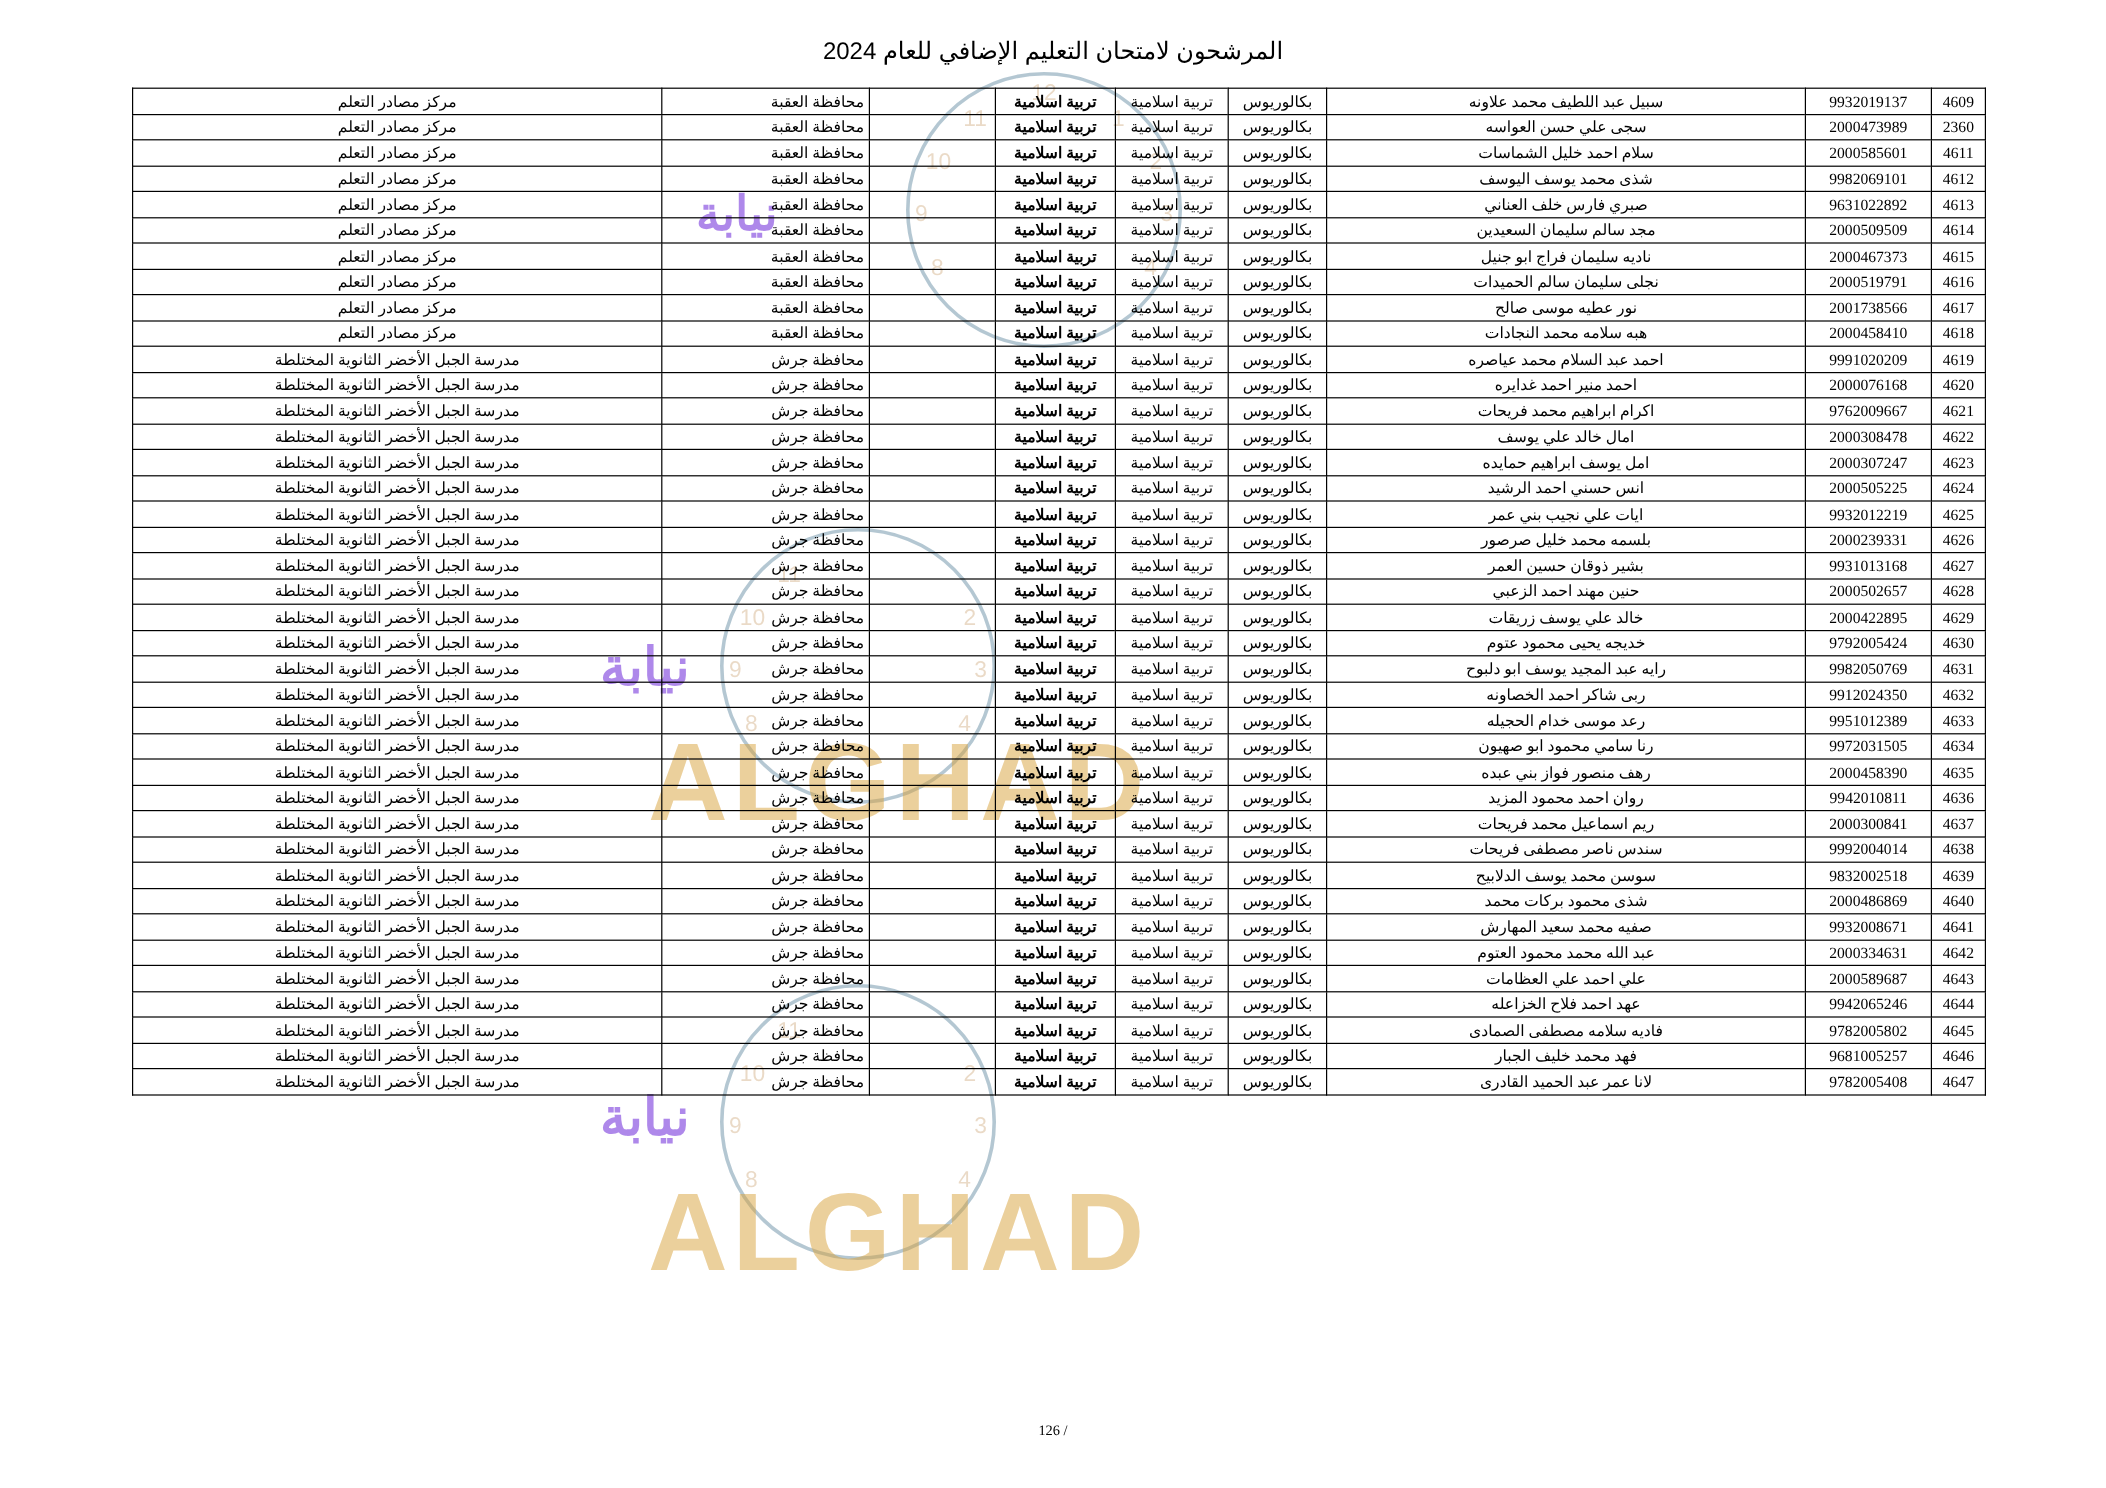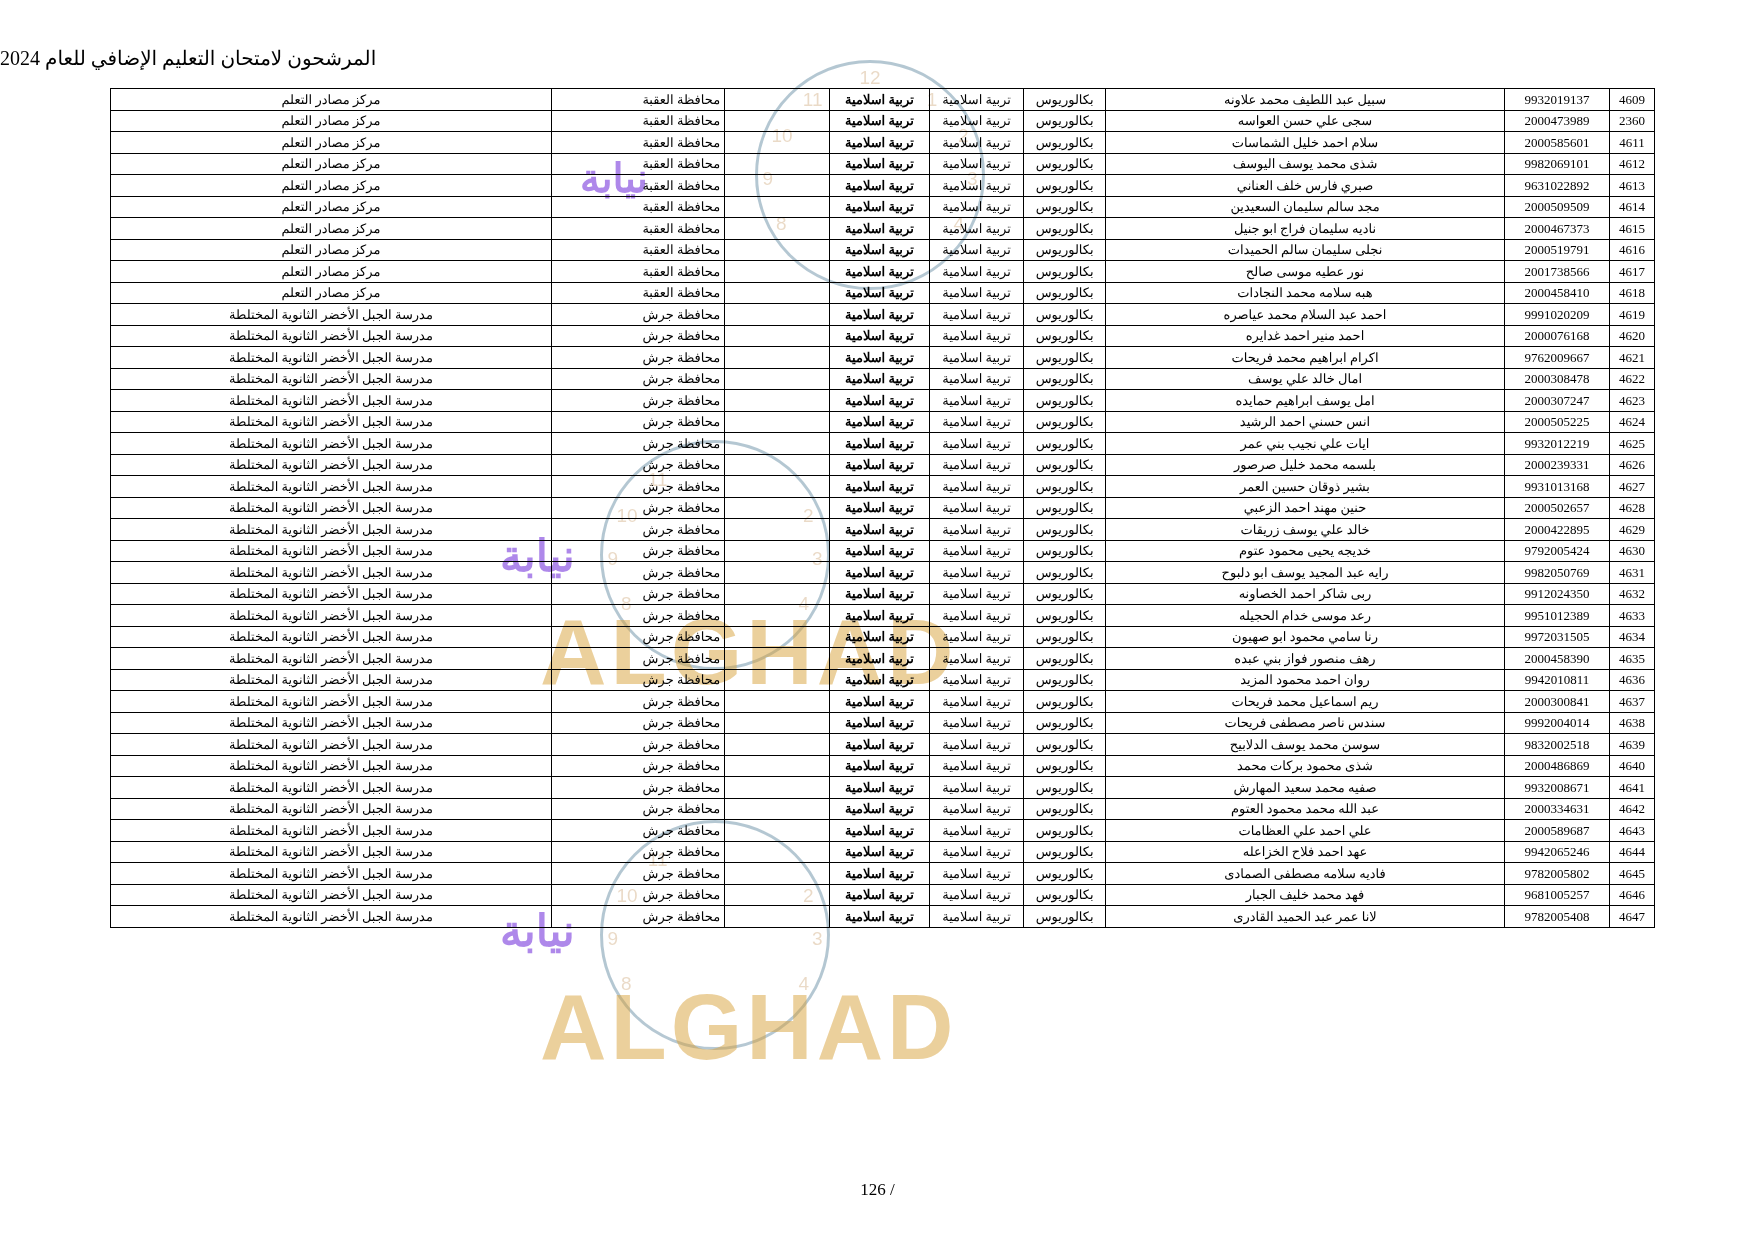--- a/index.html
+++ b/index.html
@@ -69,25 +69,25 @@
     font-weight: bold;
     letter-spacing: 4px;
     opacity: 0.5;
     white-space: nowrap;
   }
 
   
   .doc-title {
     position: relative;
     z-index: 2;
-    text-align: left;
+    text-align: center;
     font-size: 20px;
-    padding-top: 46px;
+    padding-top: 30px;
     padding-bottom: 18px;
-    font-family: Liberation Serif, serif;
+    font-family: Liberation Sans, sans-serif;
   }
 
   
   .table-wrap {
     position: relative;
     z-index: 2;
     padding: 0 100px 0 110px;
   }
   table.main {
     width: 100%;
@@ -127,21 +127,21 @@
 
   .empty { }
 
   
   .footer {
     position: absolute;
     bottom: 40px;
     left: 0;
     right: 0;
     text-align: center;
-    font-size: 17px;
+    font-size: 12px;
     z-index: 2;
     font-family: "Liberation Serif", serif;
   }
 </style>
 </head>
 <body>
 
 <div class="page">
 
   <div class="watermark-layer">

